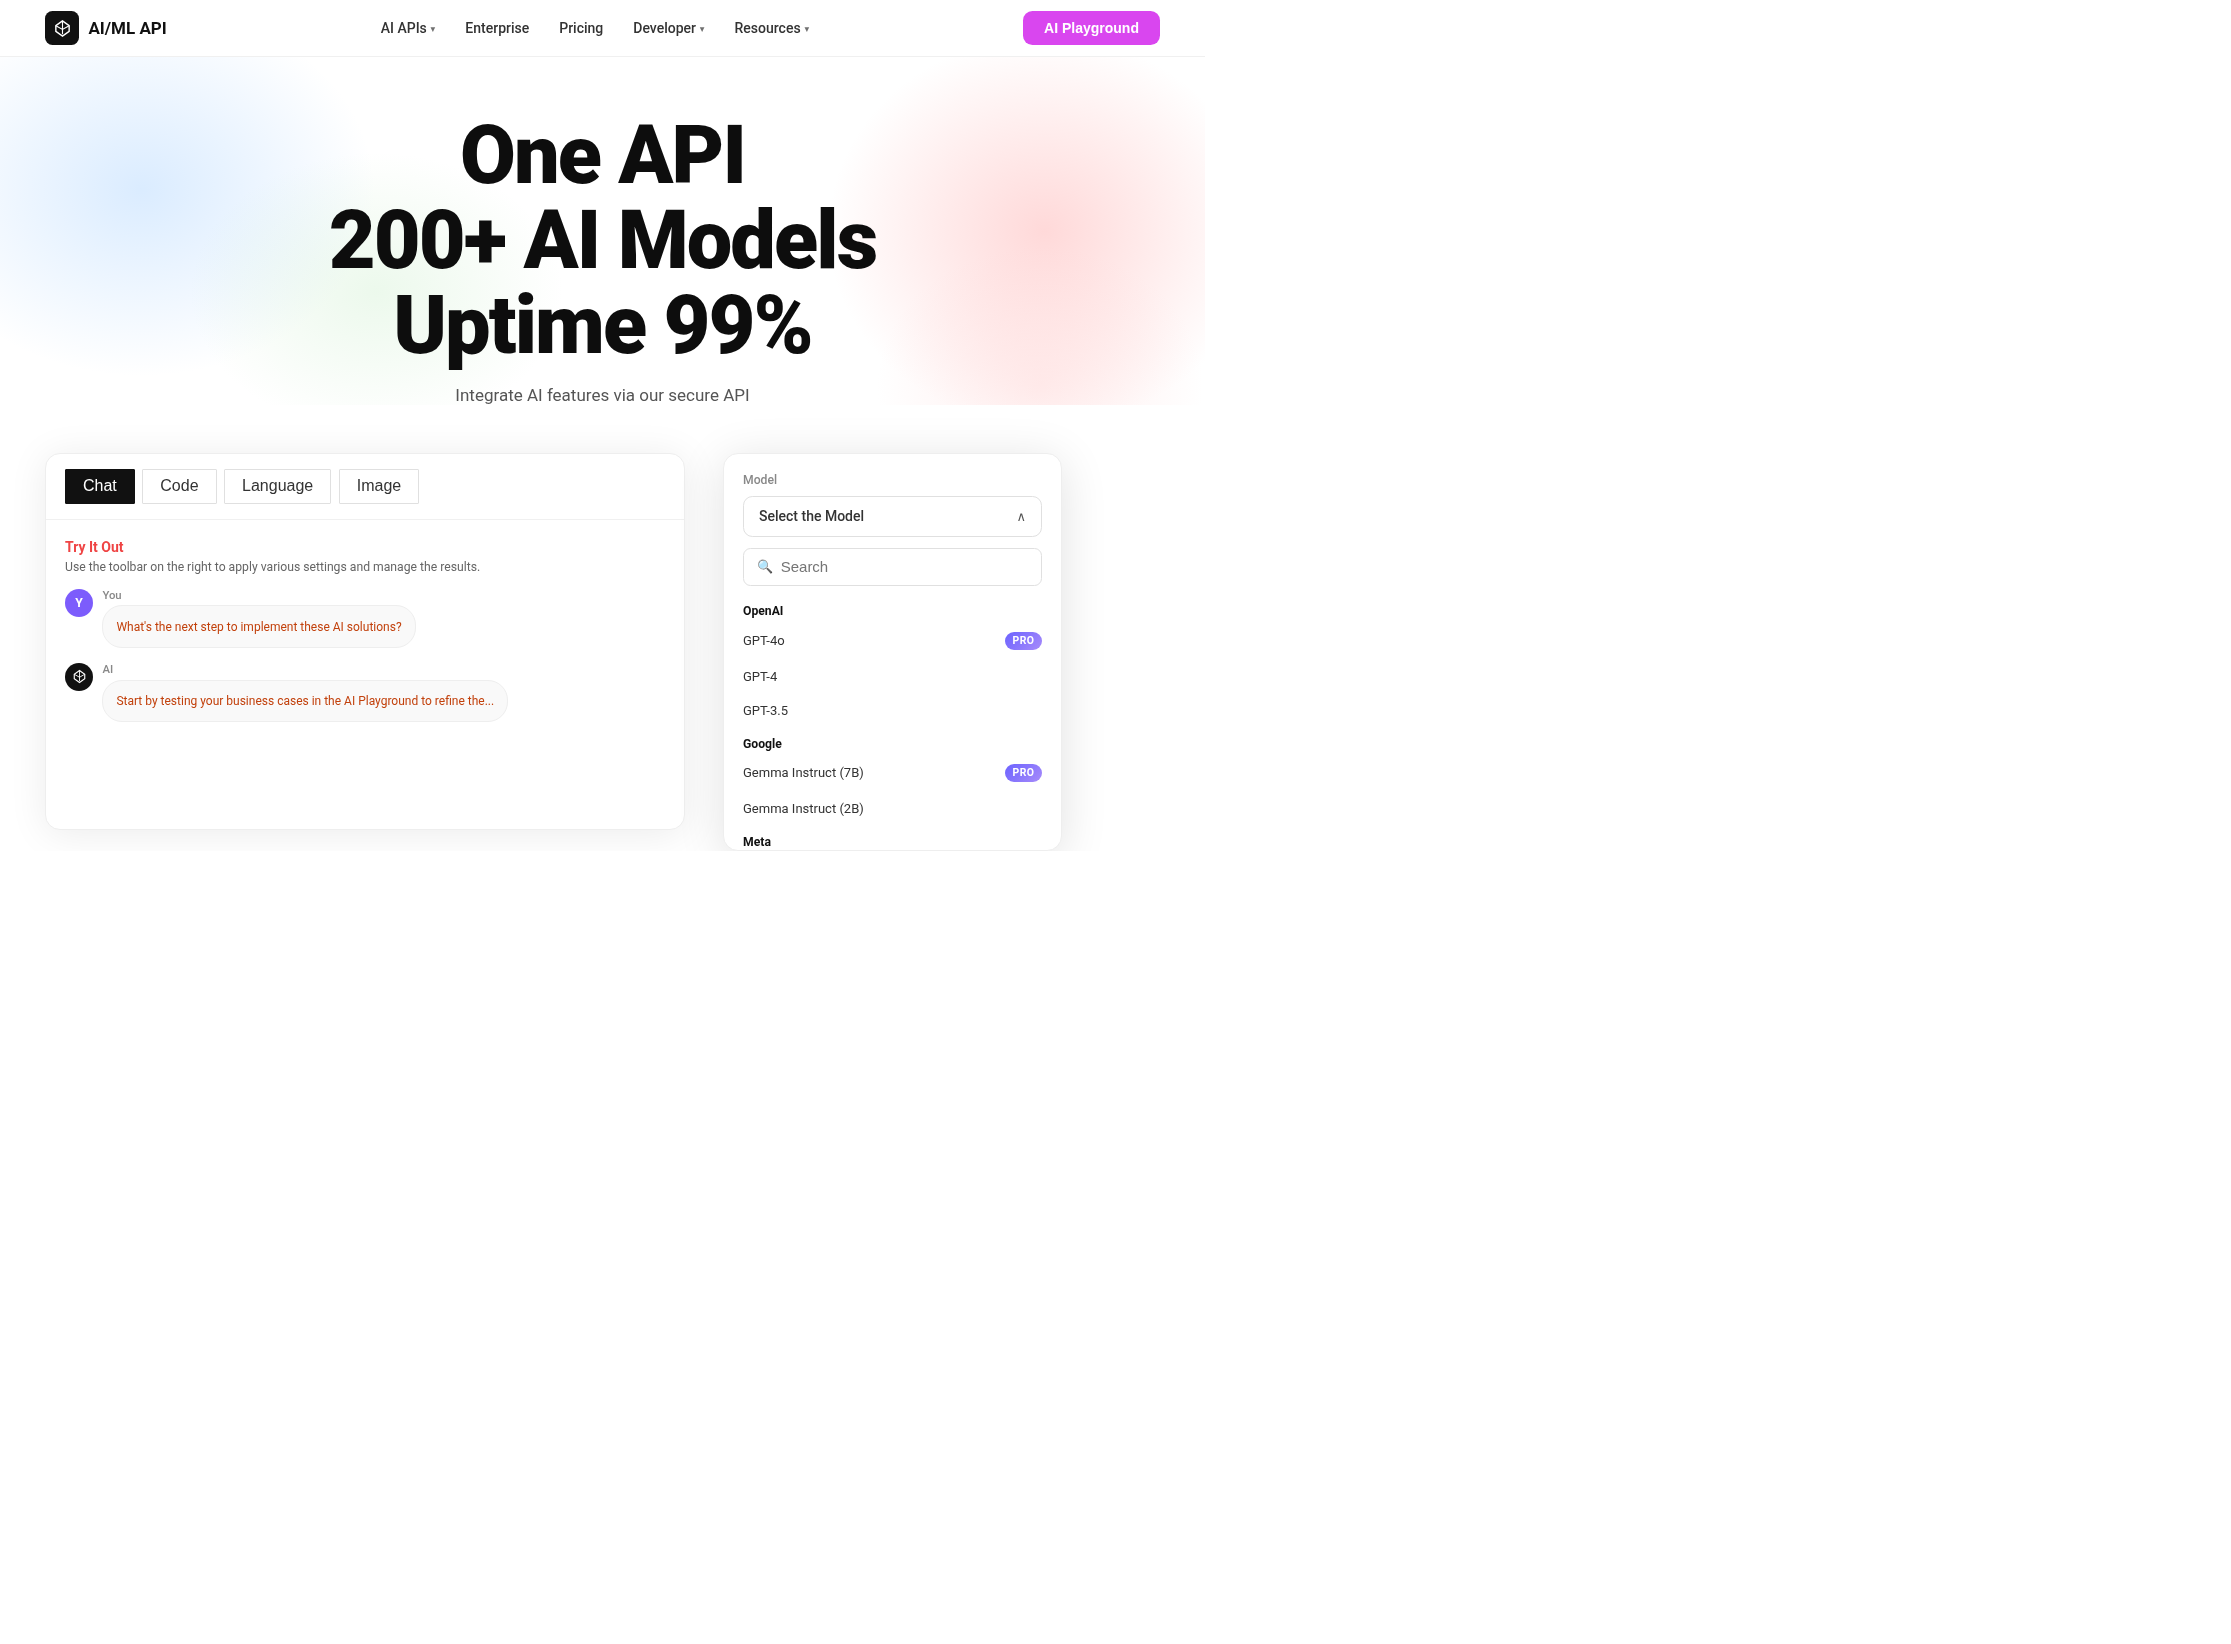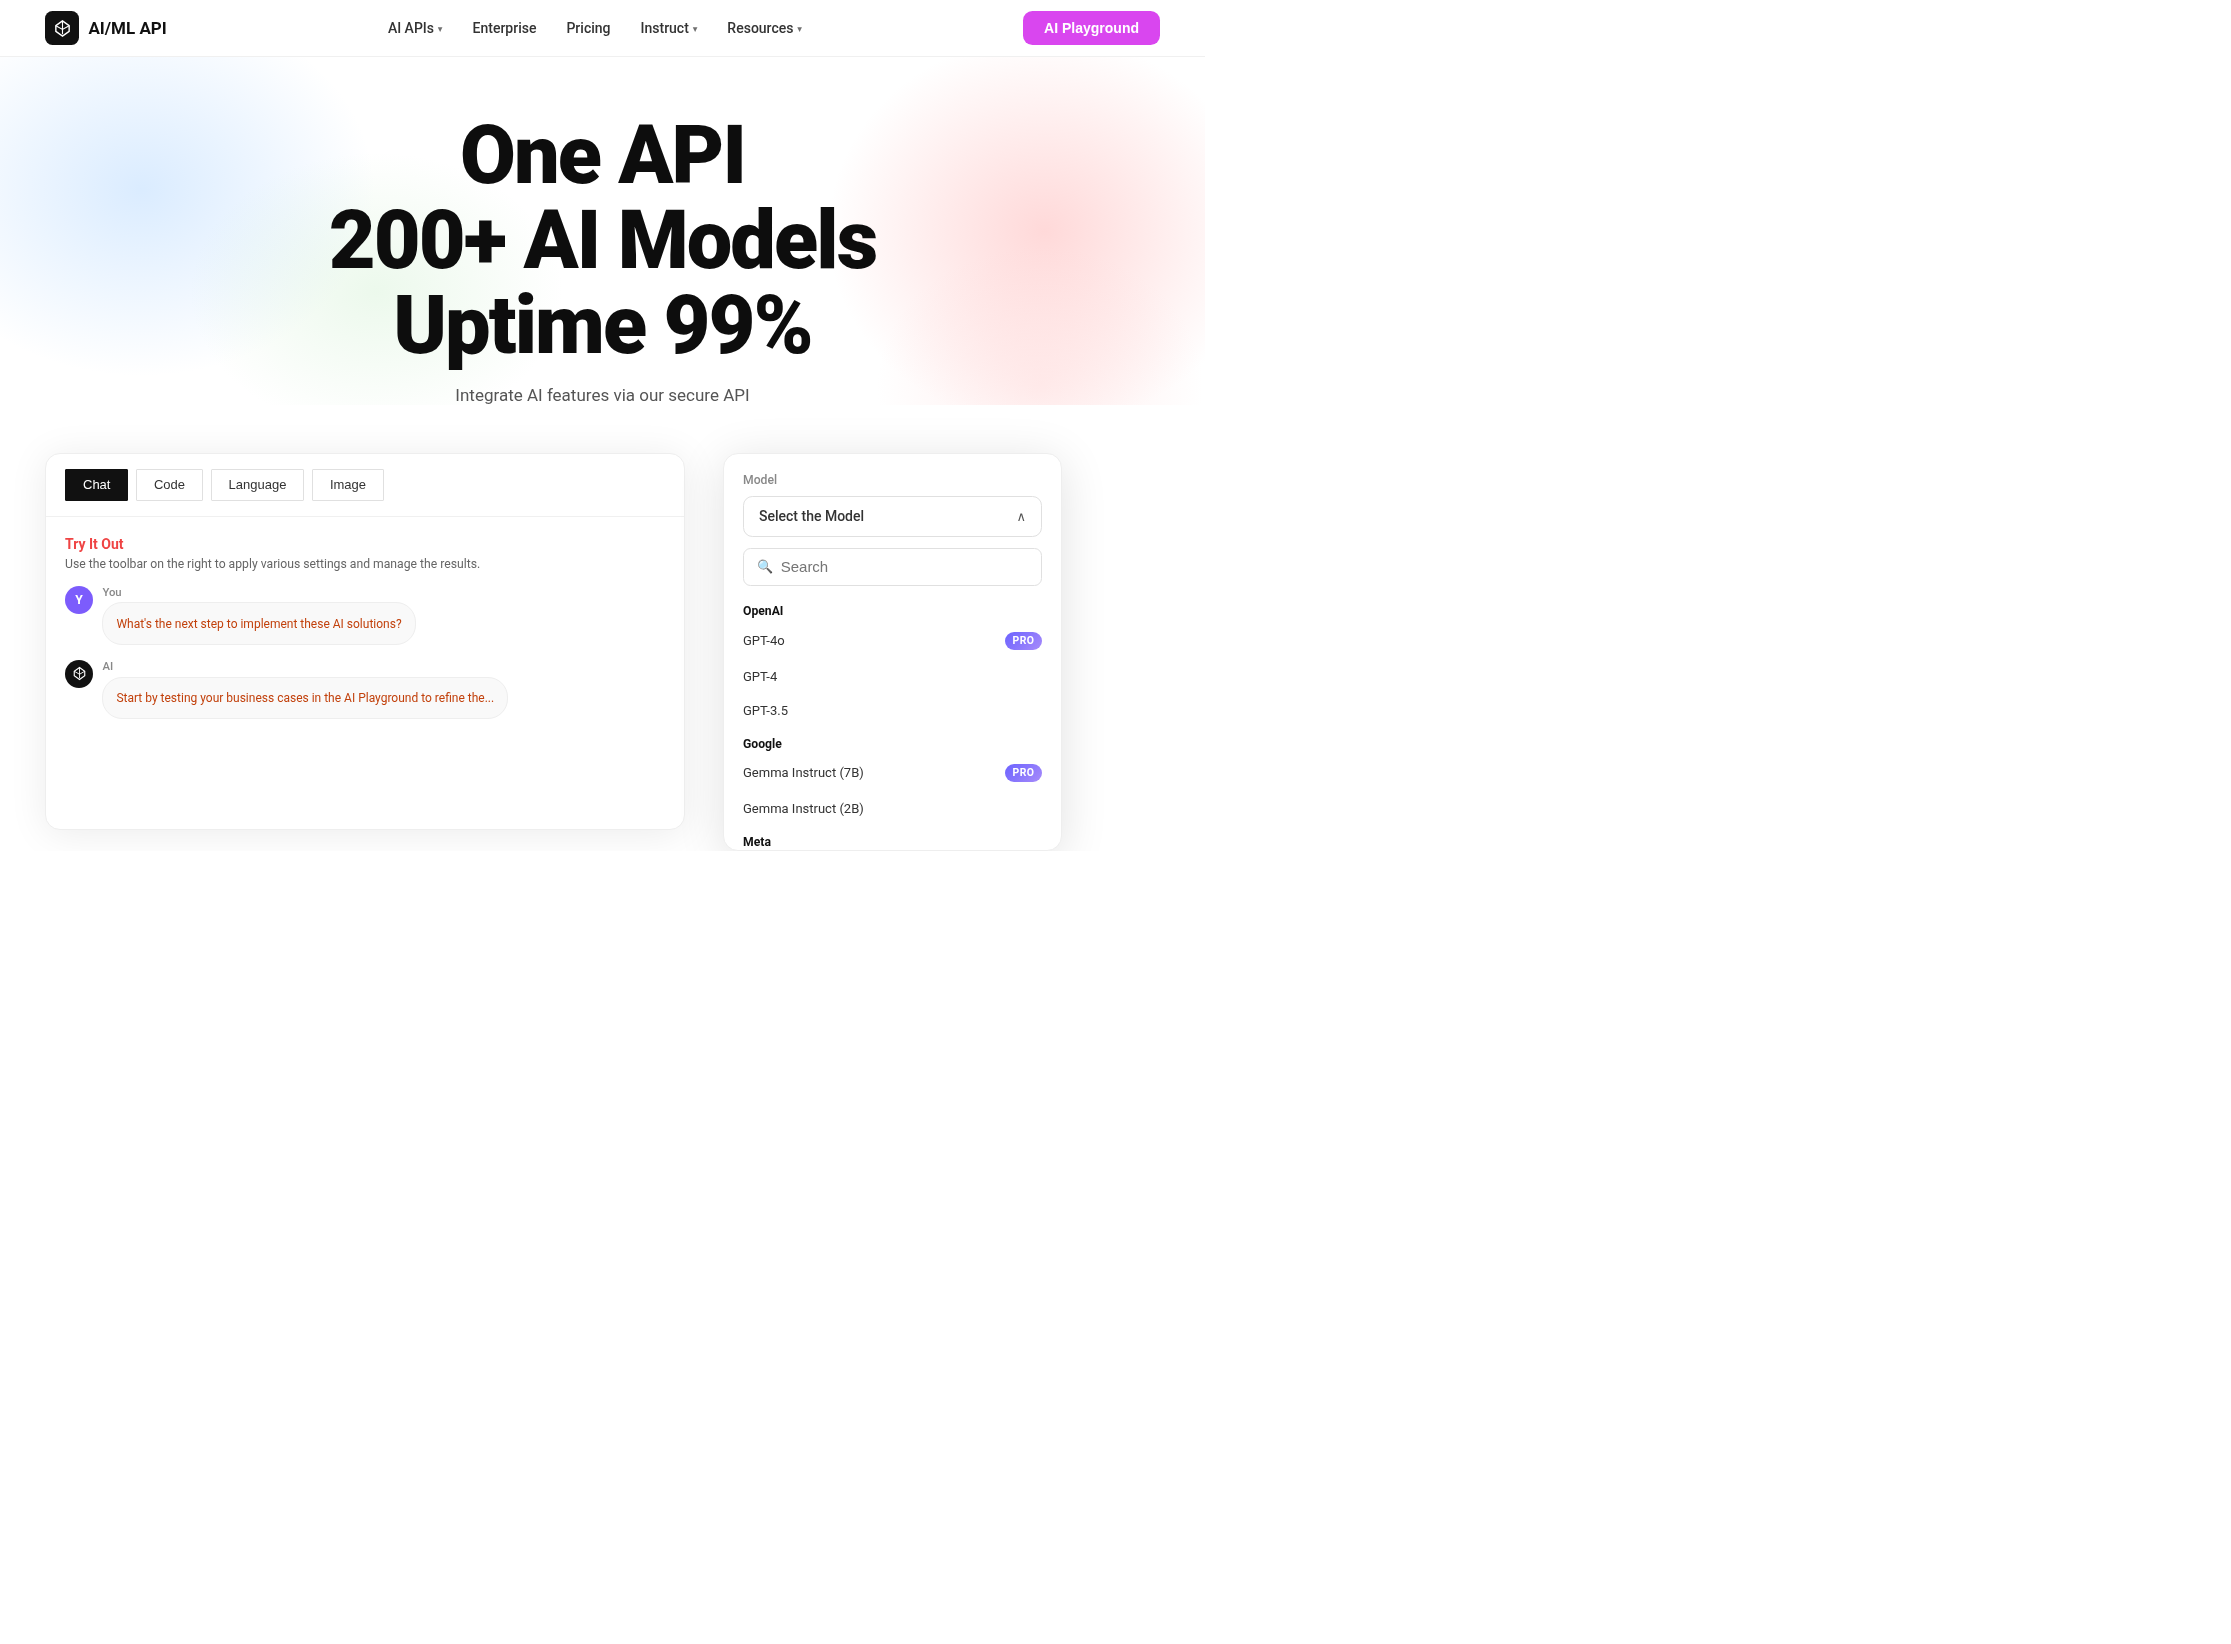--- a/index.html
+++ b/index.html
@@ -165,21 +165,21 @@
       display: flex;
       gap: 0;
       padding: 15px 19px;
       border-bottom: 0.9px solid #f0f0f0;
       gap: 7.5px;
     }
     .chat-tab {
       padding: 7.5px 17px;
       border-radius: 1px;
       border: 0.9px solid #e0e0e0;
-      font-size: 13px;
+      font-size: 16px;
       font-weight: 500;
       cursor: pointer;
       background: #fff;
       color: #333;
     }
     .chat-tab.active {
       background: #111;
       color: #fff;
       border-color: #111;
     }
@@ -372,21 +372,21 @@
           <span>Enterprise</span>
         </a>
     </li>
     <li>
       <a href="#">
           <span>Pricing</span>
         </a>
     </li>
     <li>
       <a href="#">
-          <span>Instruct</span> 
+          <span>Developer</span> 
           <span class="chevron-down">▾</span>
         </a>
     </li>
     <li>
       <a href="#">
           <span>Resources</span> 
           <span class="chevron-down">▾</span>
         </a>
     </li>
   </ul>

